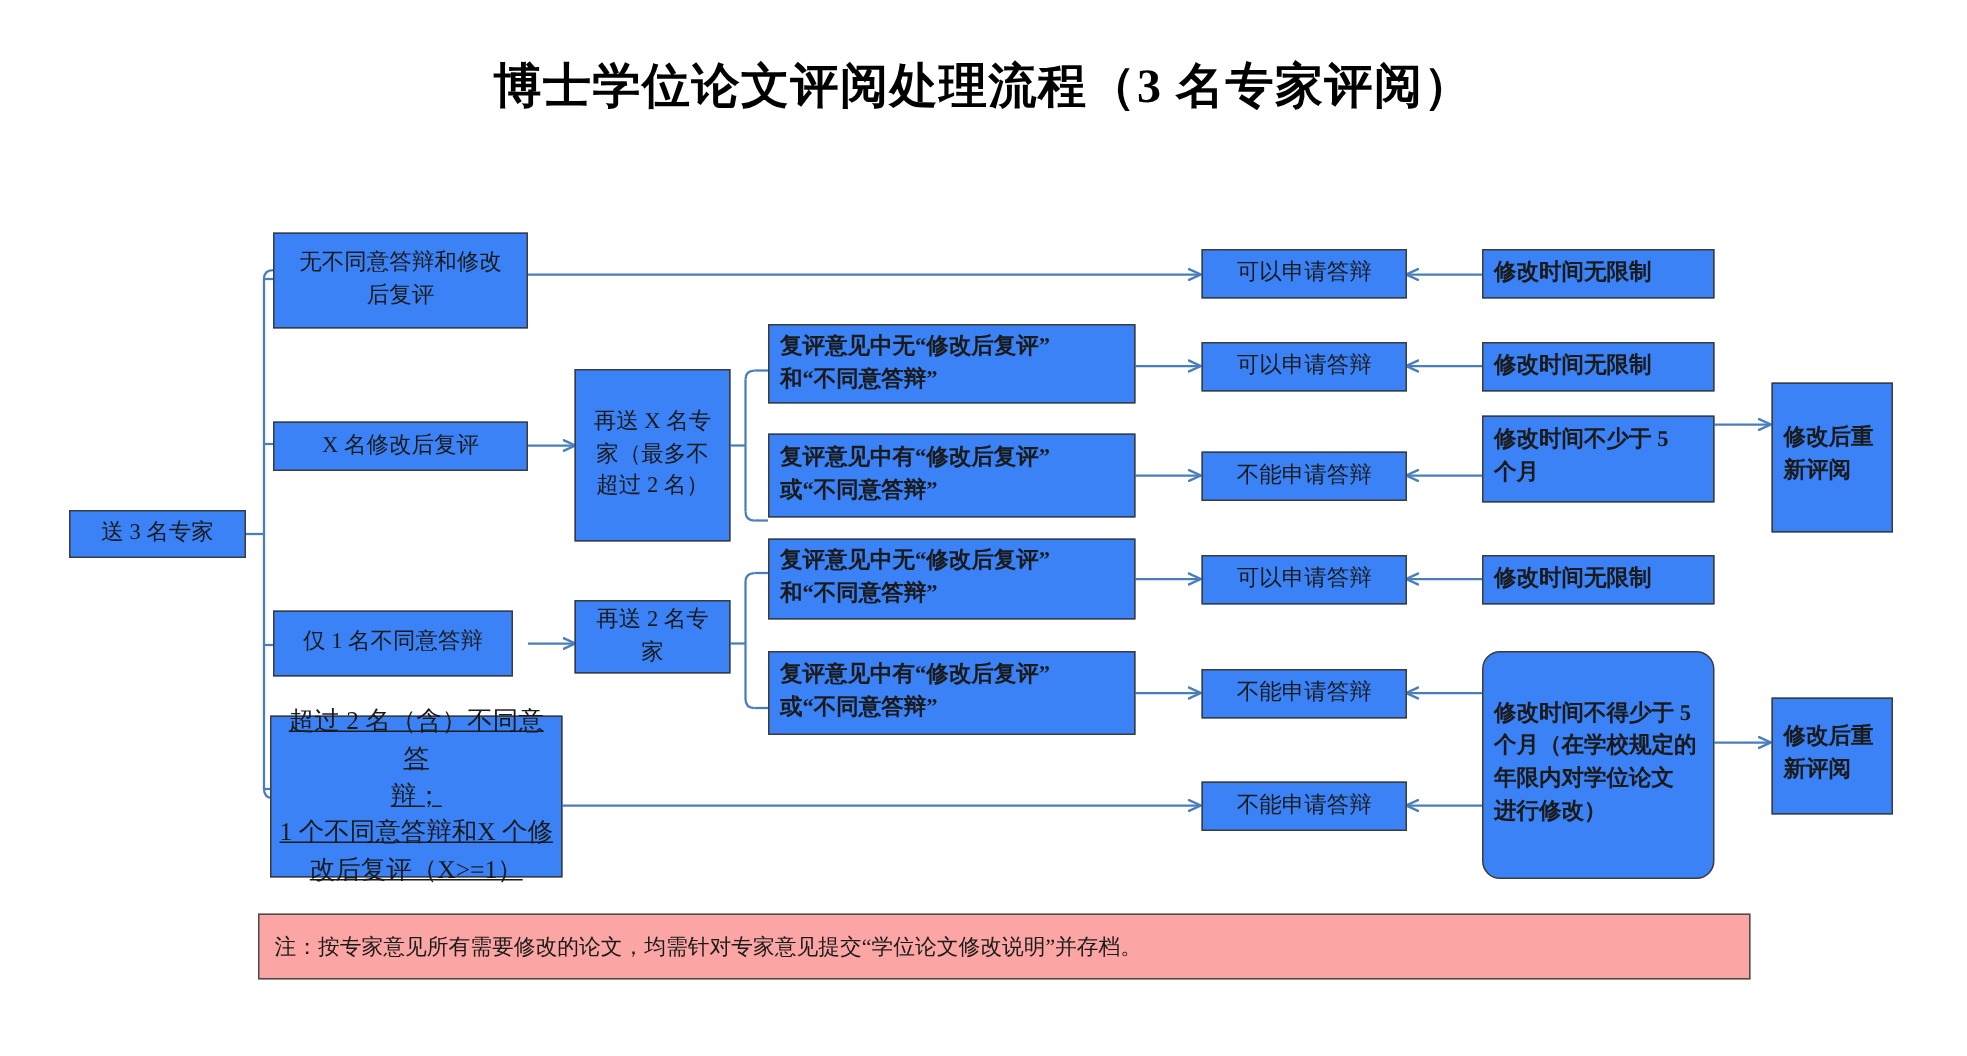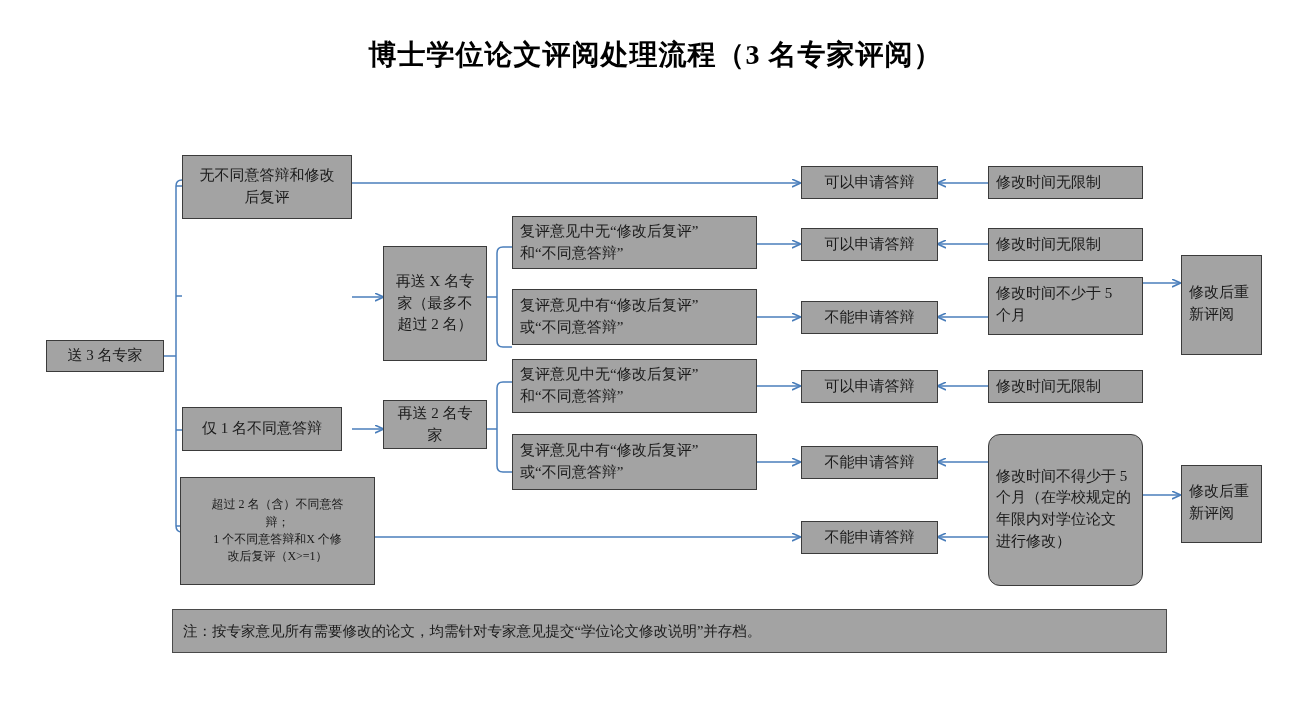--- a/index.html
+++ b/index.html
@@ -8,56 +8,57 @@
     background:#ffffff;
     font-family:"Liberation Serif","DejaVu Serif",serif;
     position:relative;
     overflow:hidden;
   }
   #canvas{position:absolute;left:0;top:0;width:1311px;height:704px;}
   .title{
     position:absolute;
     left:0;top:36px;width:1311px;
     text-align:center;
-    font-size:28px;
+    font-size:32px;
     font-weight:bold;
     letter-spacing:1px;
     color:#000;
     font-family:"Liberation Serif","DejaVu Serif",serif;
   }
   .box{
     position:absolute;
     box-sizing:border-box;
     border:1.6px solid #3b3b3b;
-    background:#a3a3a3;
+    background:#3b82f6;
     color:#1a1a1a;
     font-size:15px;
     line-height:1.45;
     display:flex;
     align-items:center;
     justify-content:center;
     text-align:center;
     padding:2px 5px;
     white-space:pre-line;
     font-family:"Liberation Serif","DejaVu Serif",serif;
   }
   .box.left-align{
     justify-content:flex-start;
     text-align:left;
     padding-left:7px;
+    font-weight:bold;
   }
   .box.top-align{
     align-items:center;
     padding-top:0;
   }
   .note{
     position:absolute;
     box-sizing:border-box;
     border:1.6px solid #4a4a4a;
-    background:#a3a3a3;
+    background:#fca5a5;
     font-size:14.5px;
     color:#1a1a1a;
     display:flex;
     align-items:center;
     padding-left:10px;
     font-family:"Liberation Serif","DejaVu Serif",serif;
   }
   svg.links{position:absolute;left:0;top:0;width:1311px;height:704px;pointer-events:none;}
 </style>
 </head>
@@ -139,26 +140,29 @@
 
   <div class="box" style="left:46px;top:340px;width:118px;height:32px;">
     <span>送 3 名专家</span>
   </div>
 
   <div class="box" style="left:182px;top:155px;width:170px;height:64px;">
     <span>无不同意答辩和修改
 后复评</span>
   </div>
 
+  <div class="box" style="left:182px;top:281px;width:170px;height:33px;">
+    <span>X 名修改后复评</span>
+  </div>
 
   <div class="box" style="left:182px;top:407px;width:160px;height:44px;">
     <span>仅 1 名不同意答辩</span>
   </div>
 
-  <div class="box" style="left:180px;top:477px;width:195px;height:108px;font-size:12px;">
+  <div class="box" style="left:180px;top:477px;width:195px;height:108px;font-size:17px;text-decoration:underline;">
     <span>超过 2 名（含）不同意答
 辩；
 1 个不同意答辩和X 个修
 改后复评（X&gt;=1）</span>
   </div>
 
   <div class="box" style="left:383px;top:246px;width:104px;height:115px;">
     <span>再送 X 名专
 家（最多不
 超过 2 名）</span>

